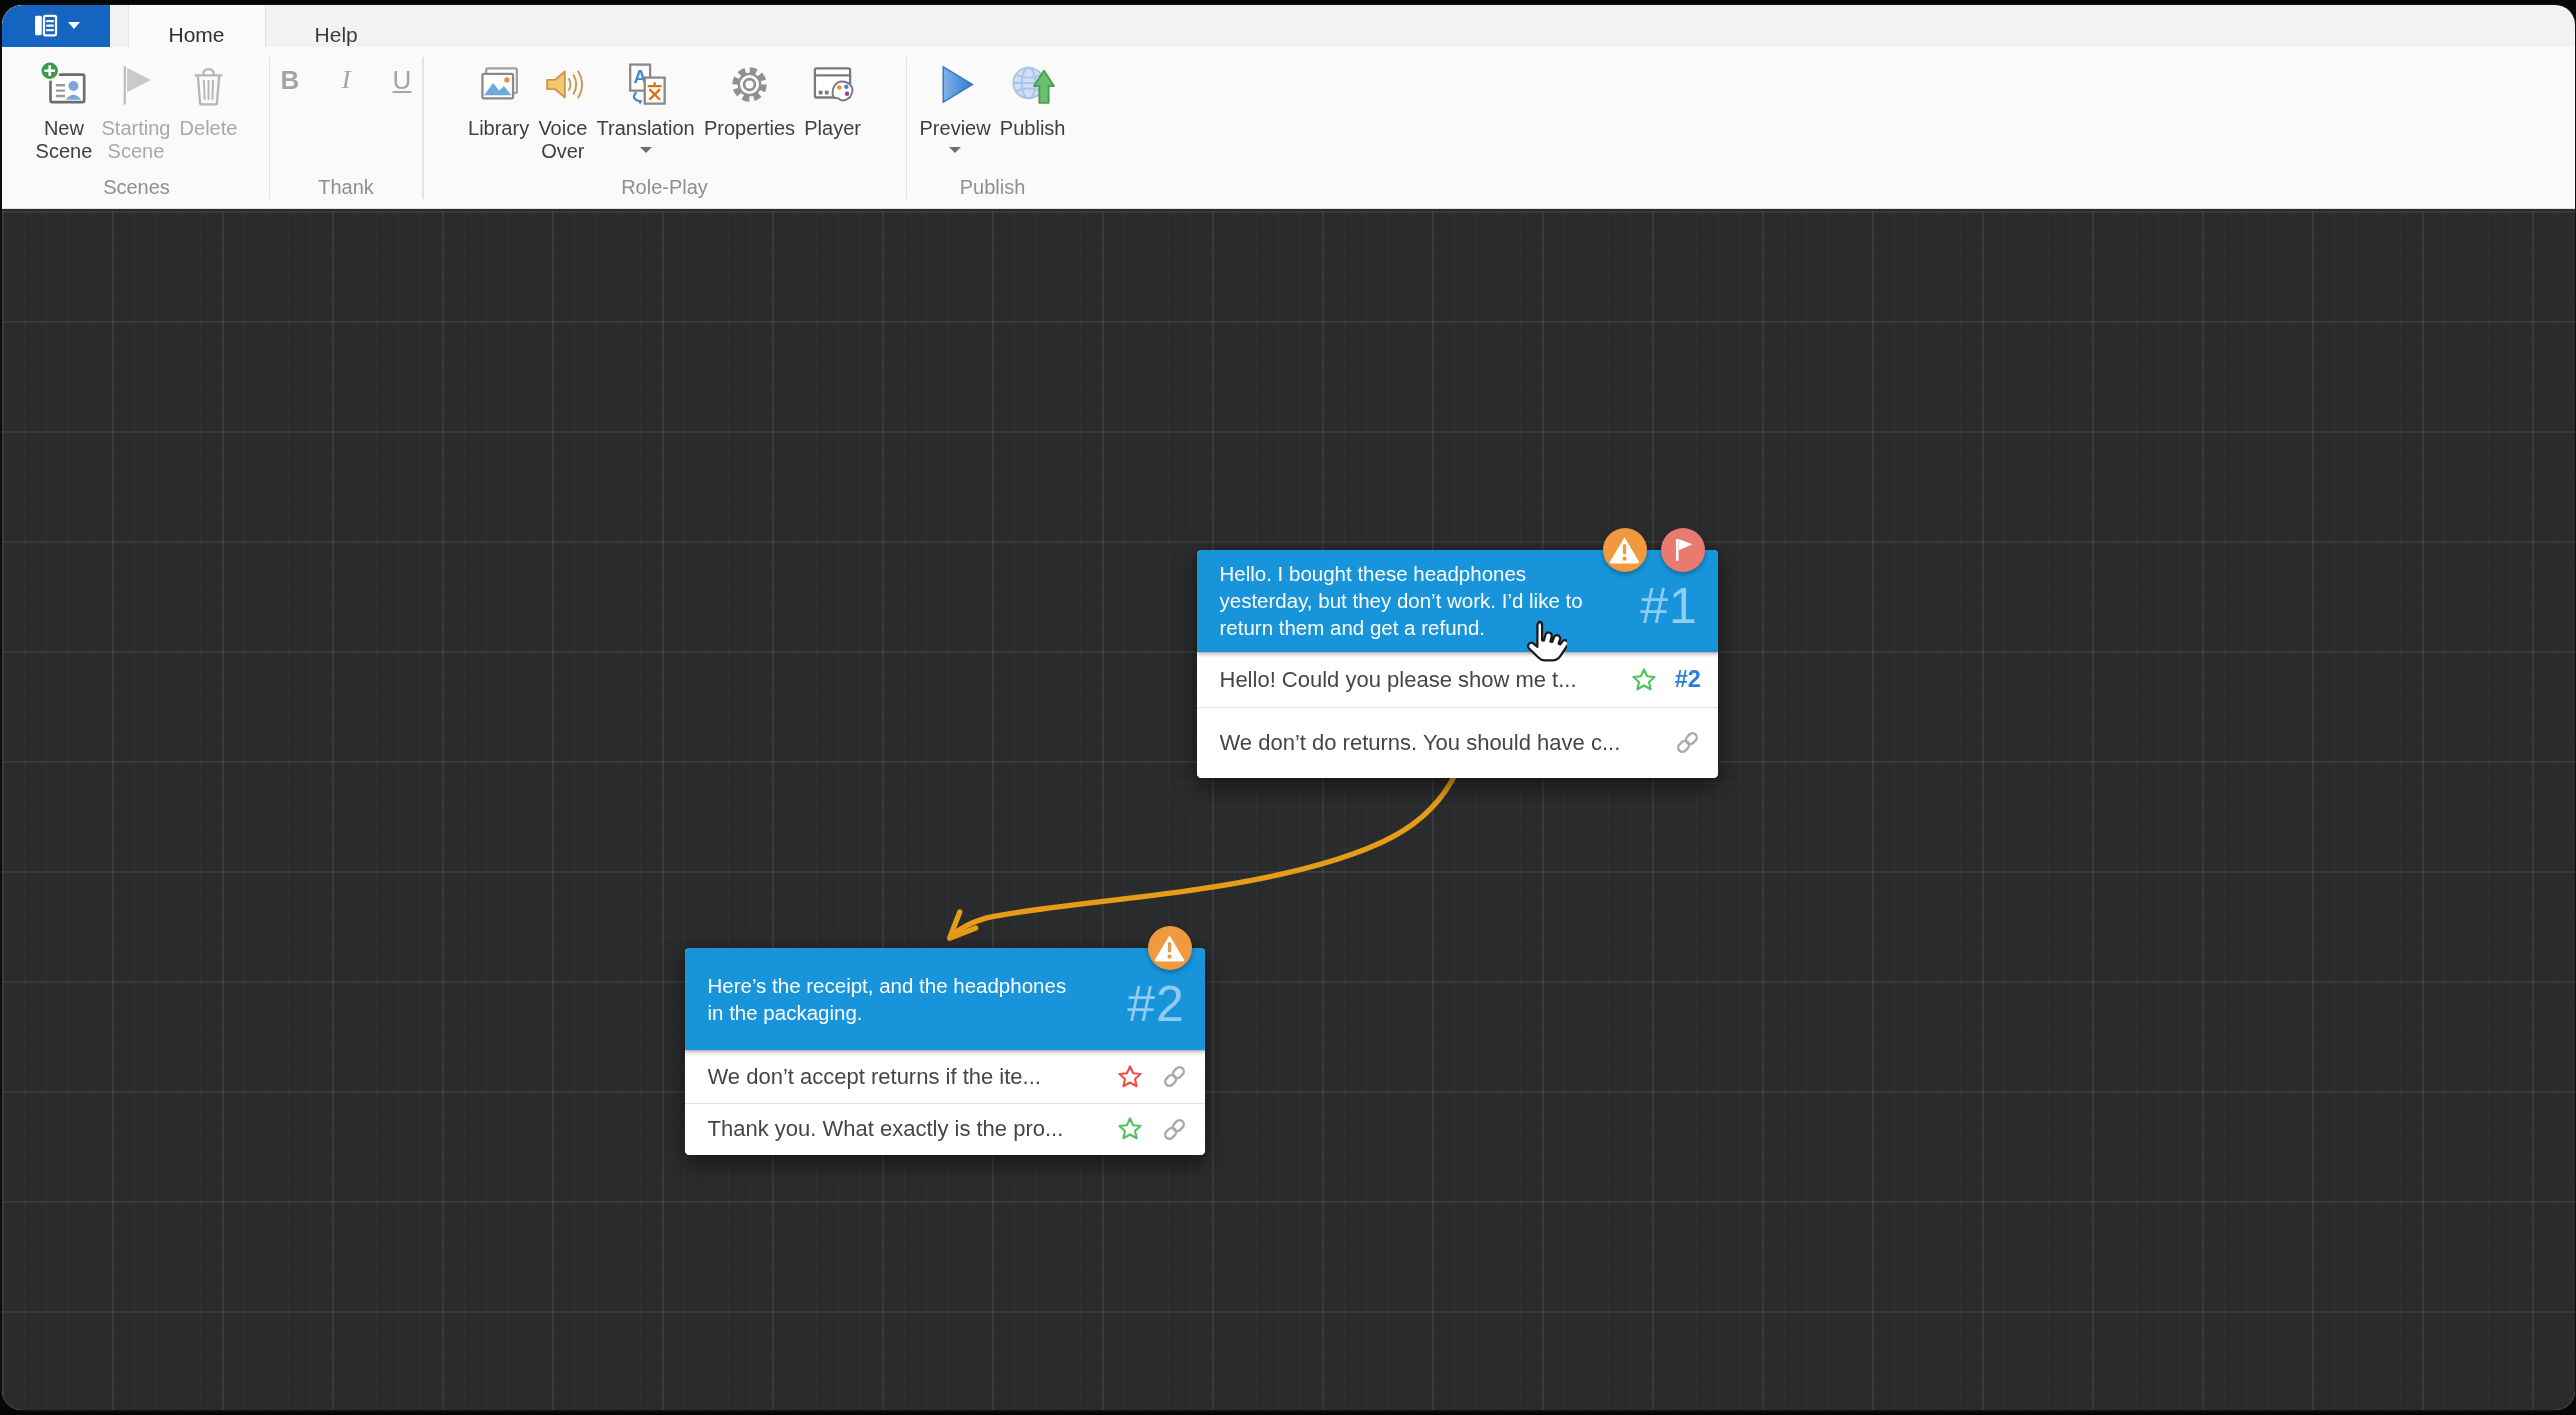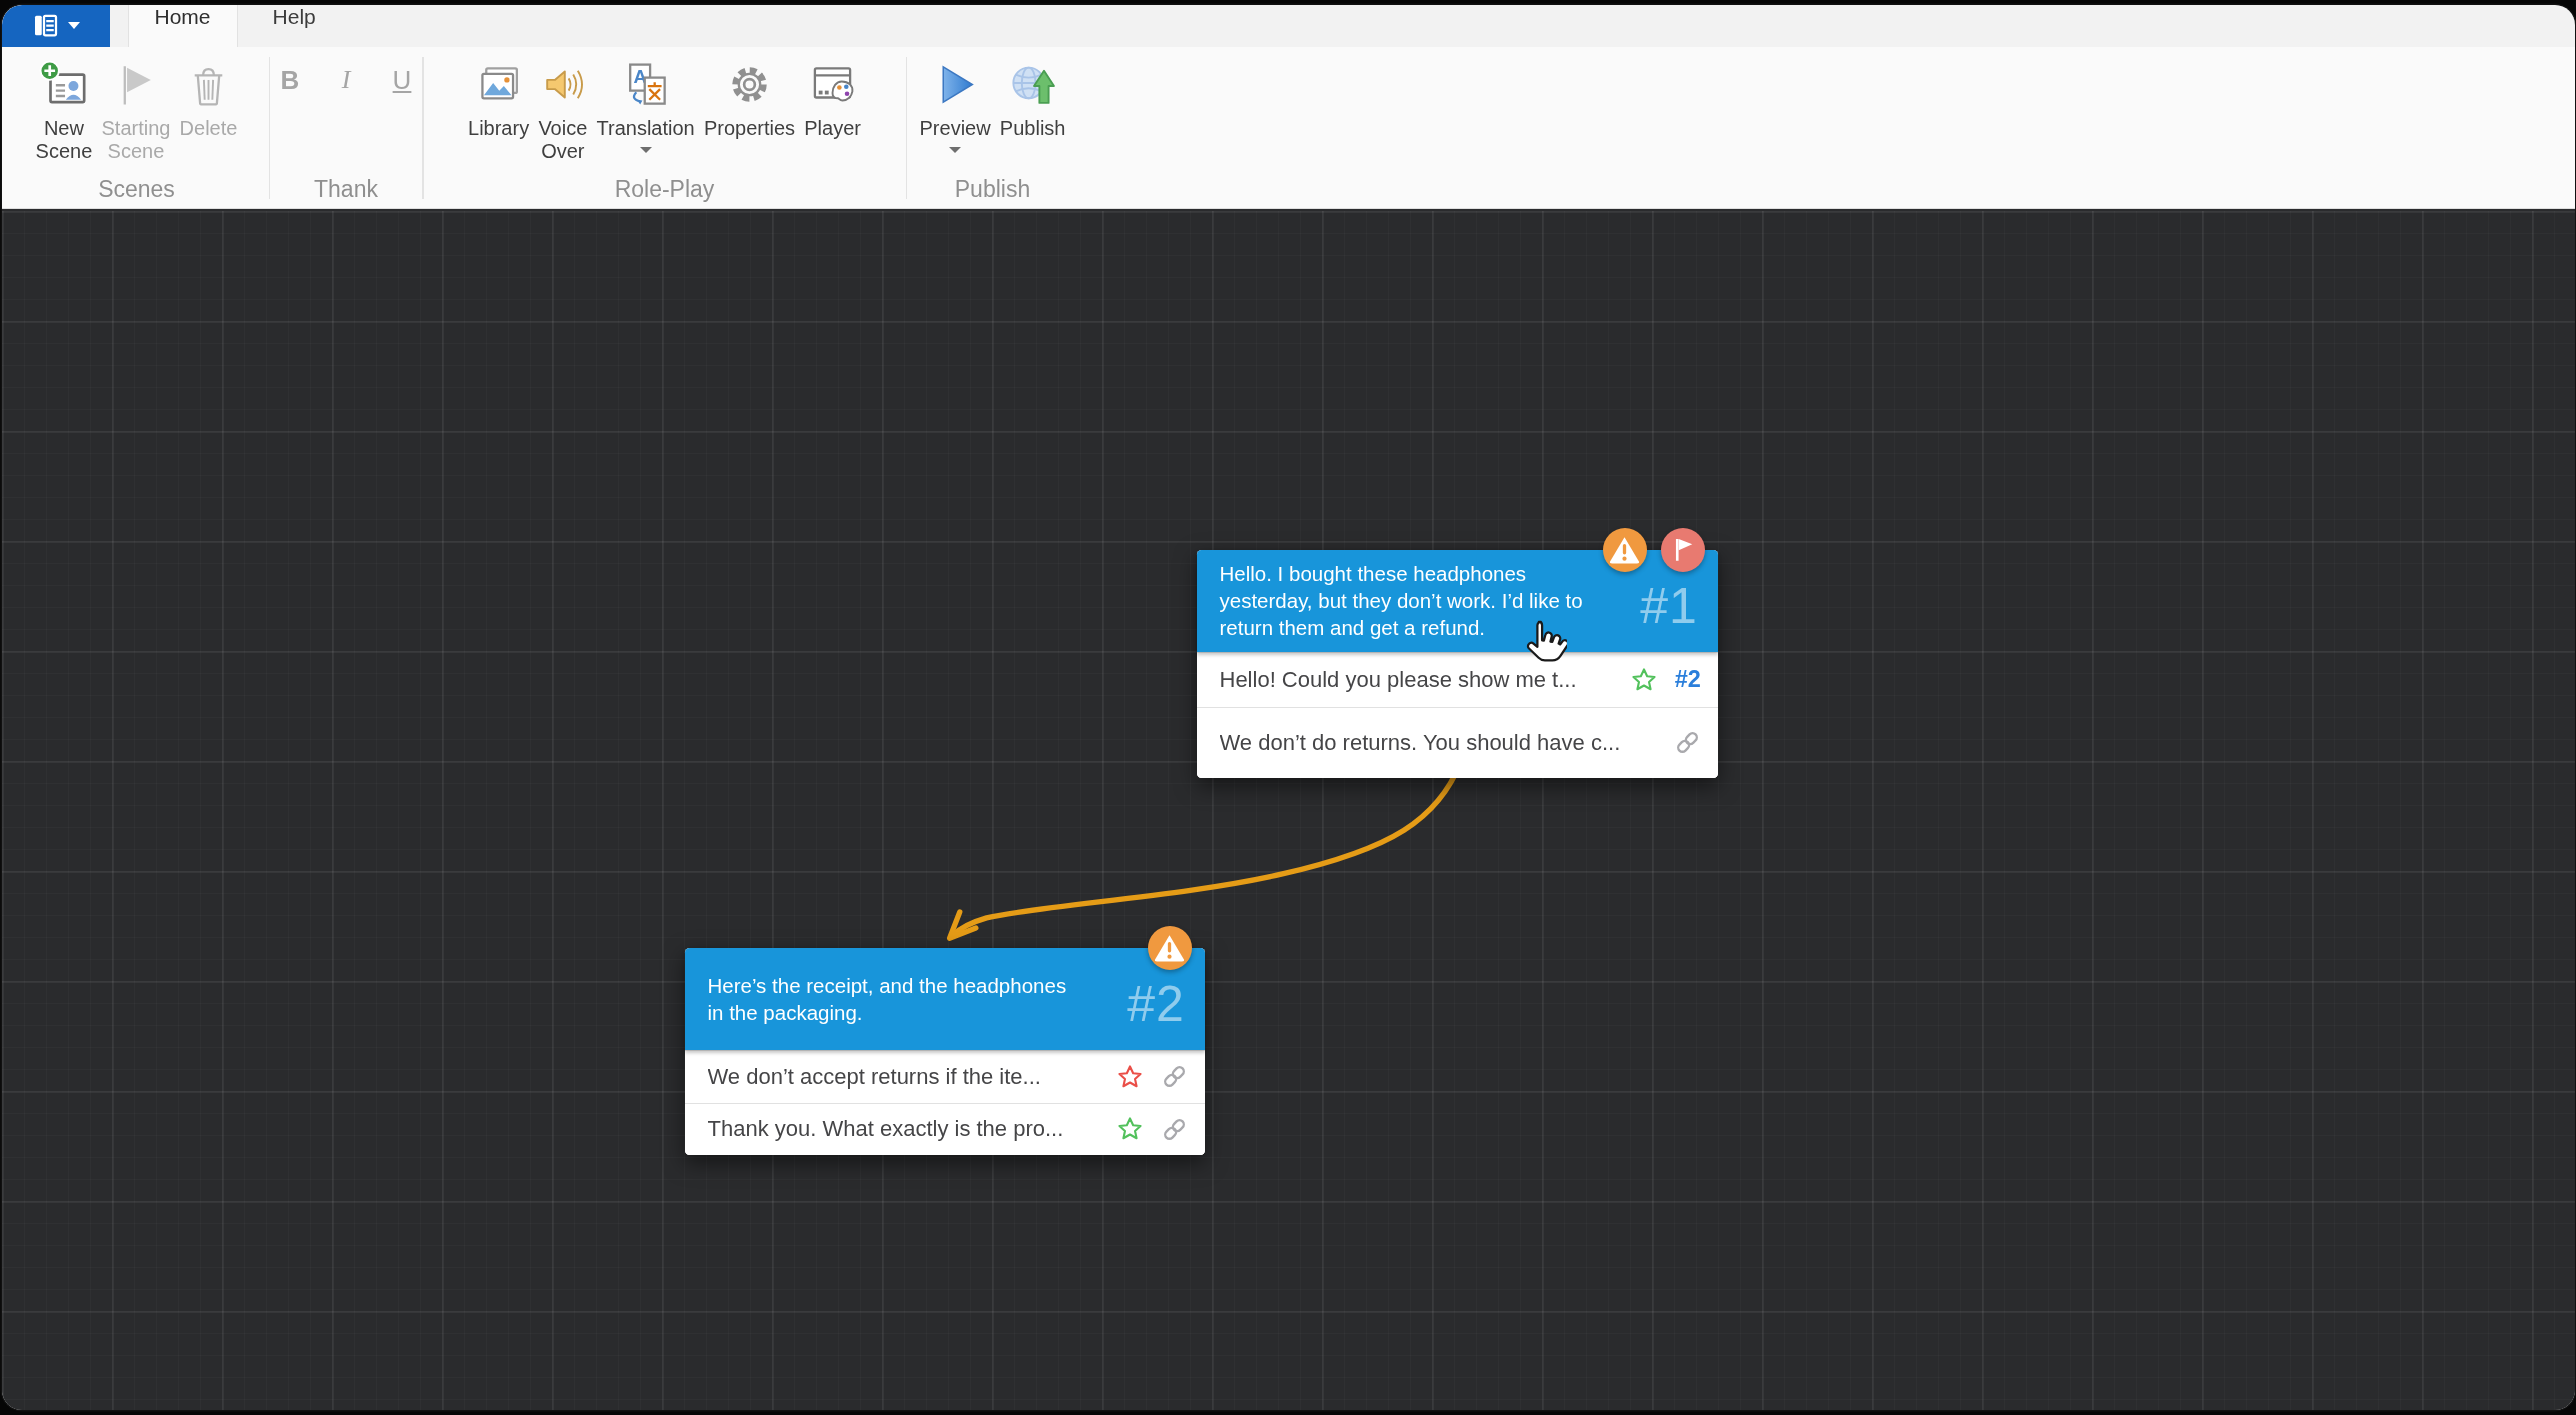--- a/index.html
+++ b/index.html
@@ -10,30 +10,30 @@
   .window { position:absolute; left:1.5px; top:4.6px; width:2573px; height:1405px;
             border-radius:20px; overflow:hidden; background:#2a2b2d;
             box-shadow:0 0 0 1.5px #111, inset 0 -2.3px 0 #cfcfcf; }
 
   
   .tabstrip { position:relative; height:42px; background:#f2f2f2; display:flex; align-items:stretch; }
   .app-button { width:108px; background:#1565c0; border-top-left-radius:20px;
                 display:flex; align-items:center; justify-content:center; gap:9px; cursor:default; }
   .app-caret { width:0; height:0; border-left:6.8px solid transparent; border-right:6.8px solid transparent;
                border-top:7.6px solid #fff; }
-  .tab { padding:0 26px; display:flex; align-items:flex-start; font-size:21px; color:#3c3c3c; }
+  .tab { padding:0 40px; display:flex; align-items:flex-end; font-size:21px; color:#3c3c3c; }
   .tab.active { background:#fafafa; margin-left:18px; border-left:1.5px solid #e2e2e2; border-right:1.5px solid #e2e2e2; color:#2f2f2f; }
   .tab.plain { margin-left:9px; }
 
   
   .ribbon { position:relative; height:162px; background:#fafafa; border-bottom:1.5px solid #dedede;
             display:flex; align-items:stretch; padding-left:3px; }
   .rgroup { display:flex; flex-direction:column; }
   .btnrow { display:flex; justify-content:center; align-items:flex-start; padding-top:10.6px; flex:1; }
-  .rglabel { text-align:center; font-size:23px; color:#8f8f8f; padding-bottom:7.6px; height:32px; }
+  .rglabel { text-align:center; font-size:20px; color:#8f8f8f; padding-bottom:7.6px; height:32px; }
   .rsep { width:1.5px; background:#e3e3e3; margin:10.6px 0 9px 0; }
   .rbtn { display:flex; flex-direction:column; align-items:center; padding:3px 4.6px; border-radius:4.6px; }
   .rbtn .icon { width:49px; height:49px; margin-bottom:7.6px; }
   .rbtn .lbl { font-size:20px; line-height:23.5px; color:#3f3f3f; text-align:right; white-space:nowrap; }
   .rbtn.disabled .lbl { color:#a9a9a9; }
   .rbtn .caret { width:0; height:0; border-left:6px solid transparent; border-right:6px solid transparent;
                  border-top:6.8px solid #6e6e6e; margin-top:6.8px; }
   .fmtrow { display:flex; gap:26px; padding-top:18px; justify-content:center; flex:1; }
   .fmt { font-size:26px; color:#a5a5a5; width:30px; text-align:center; }
   .fmt.b { font-weight:bold; }

